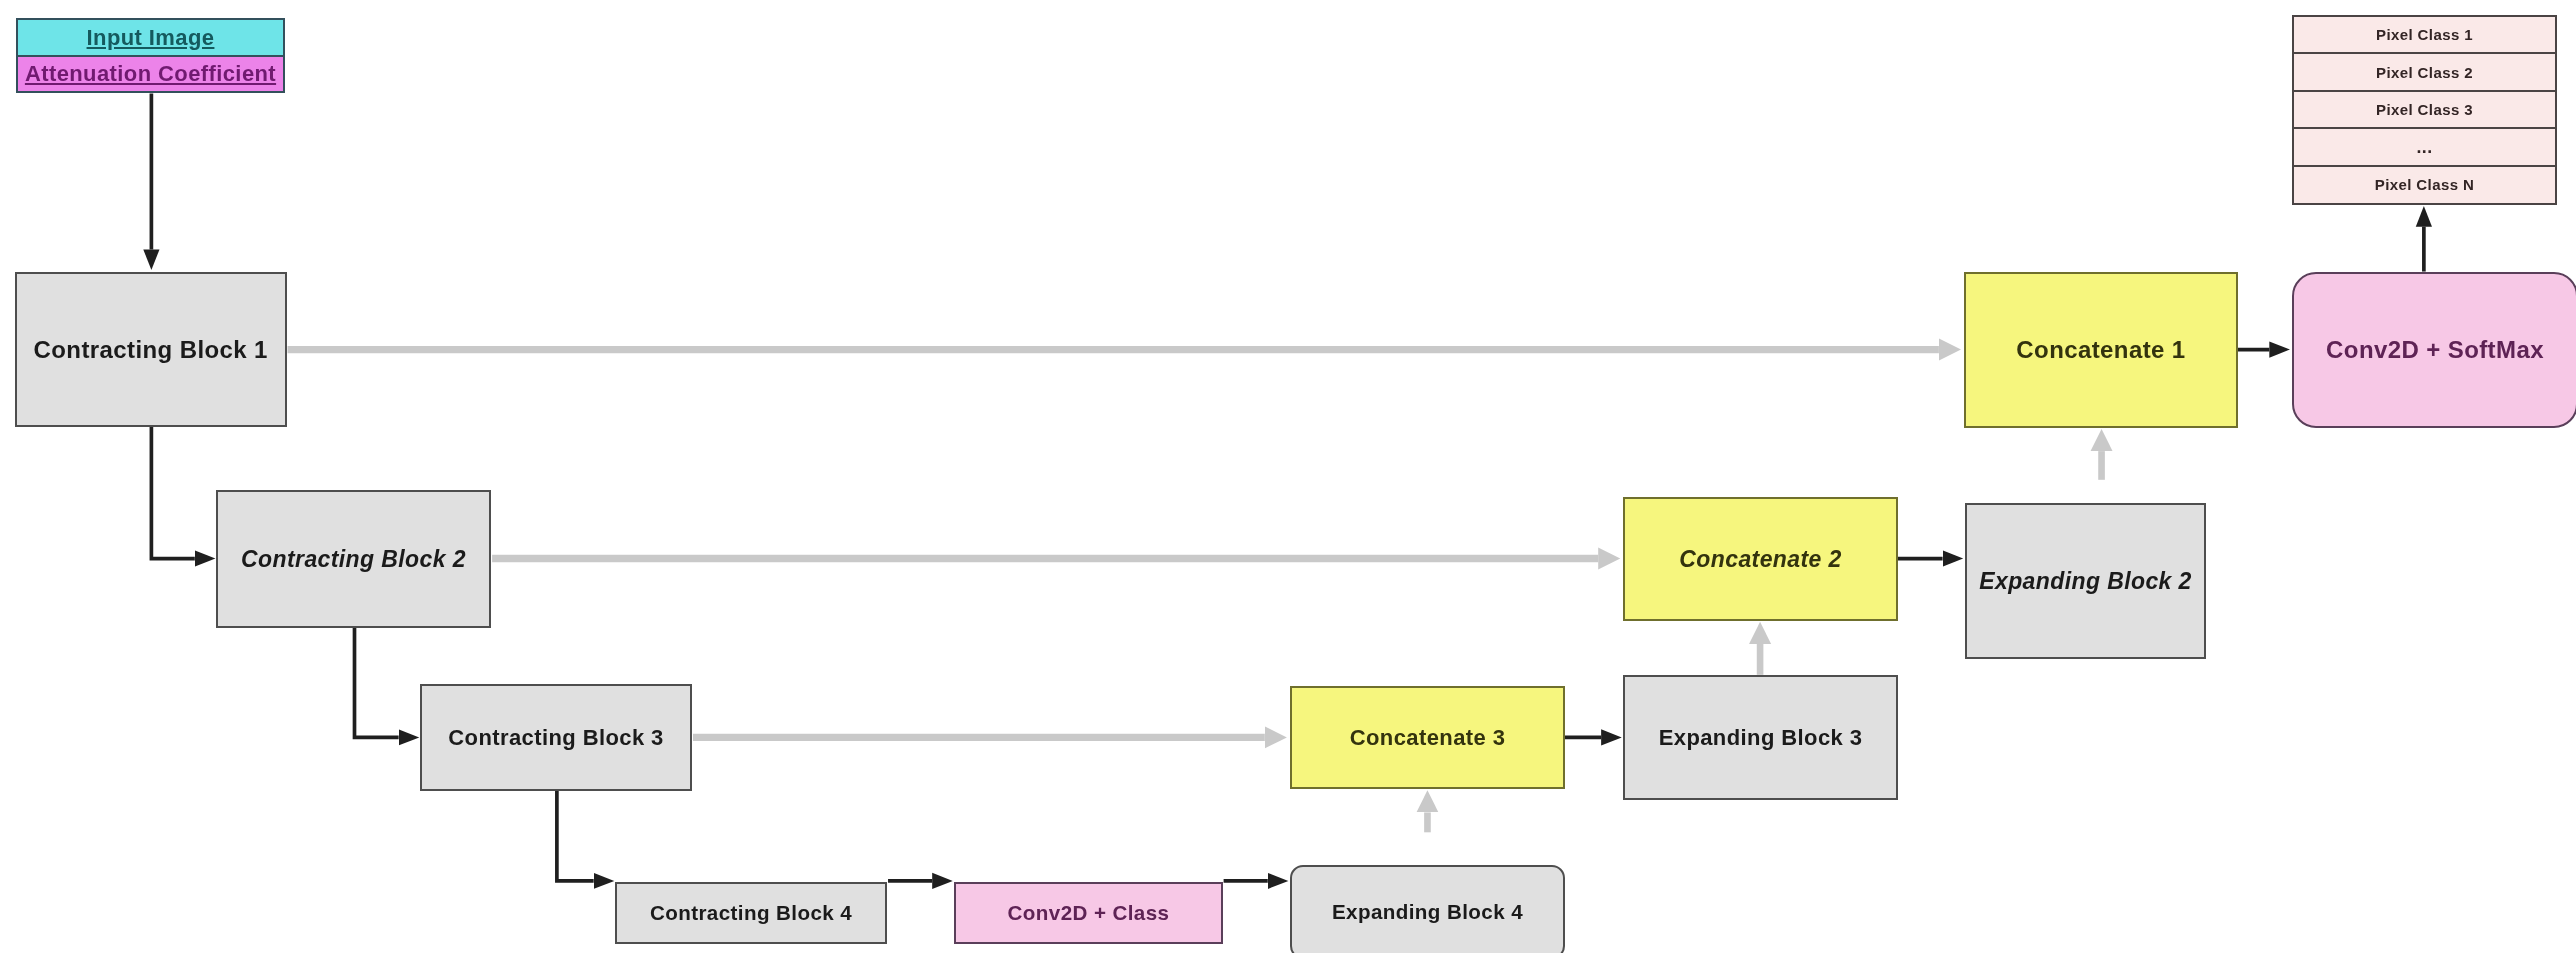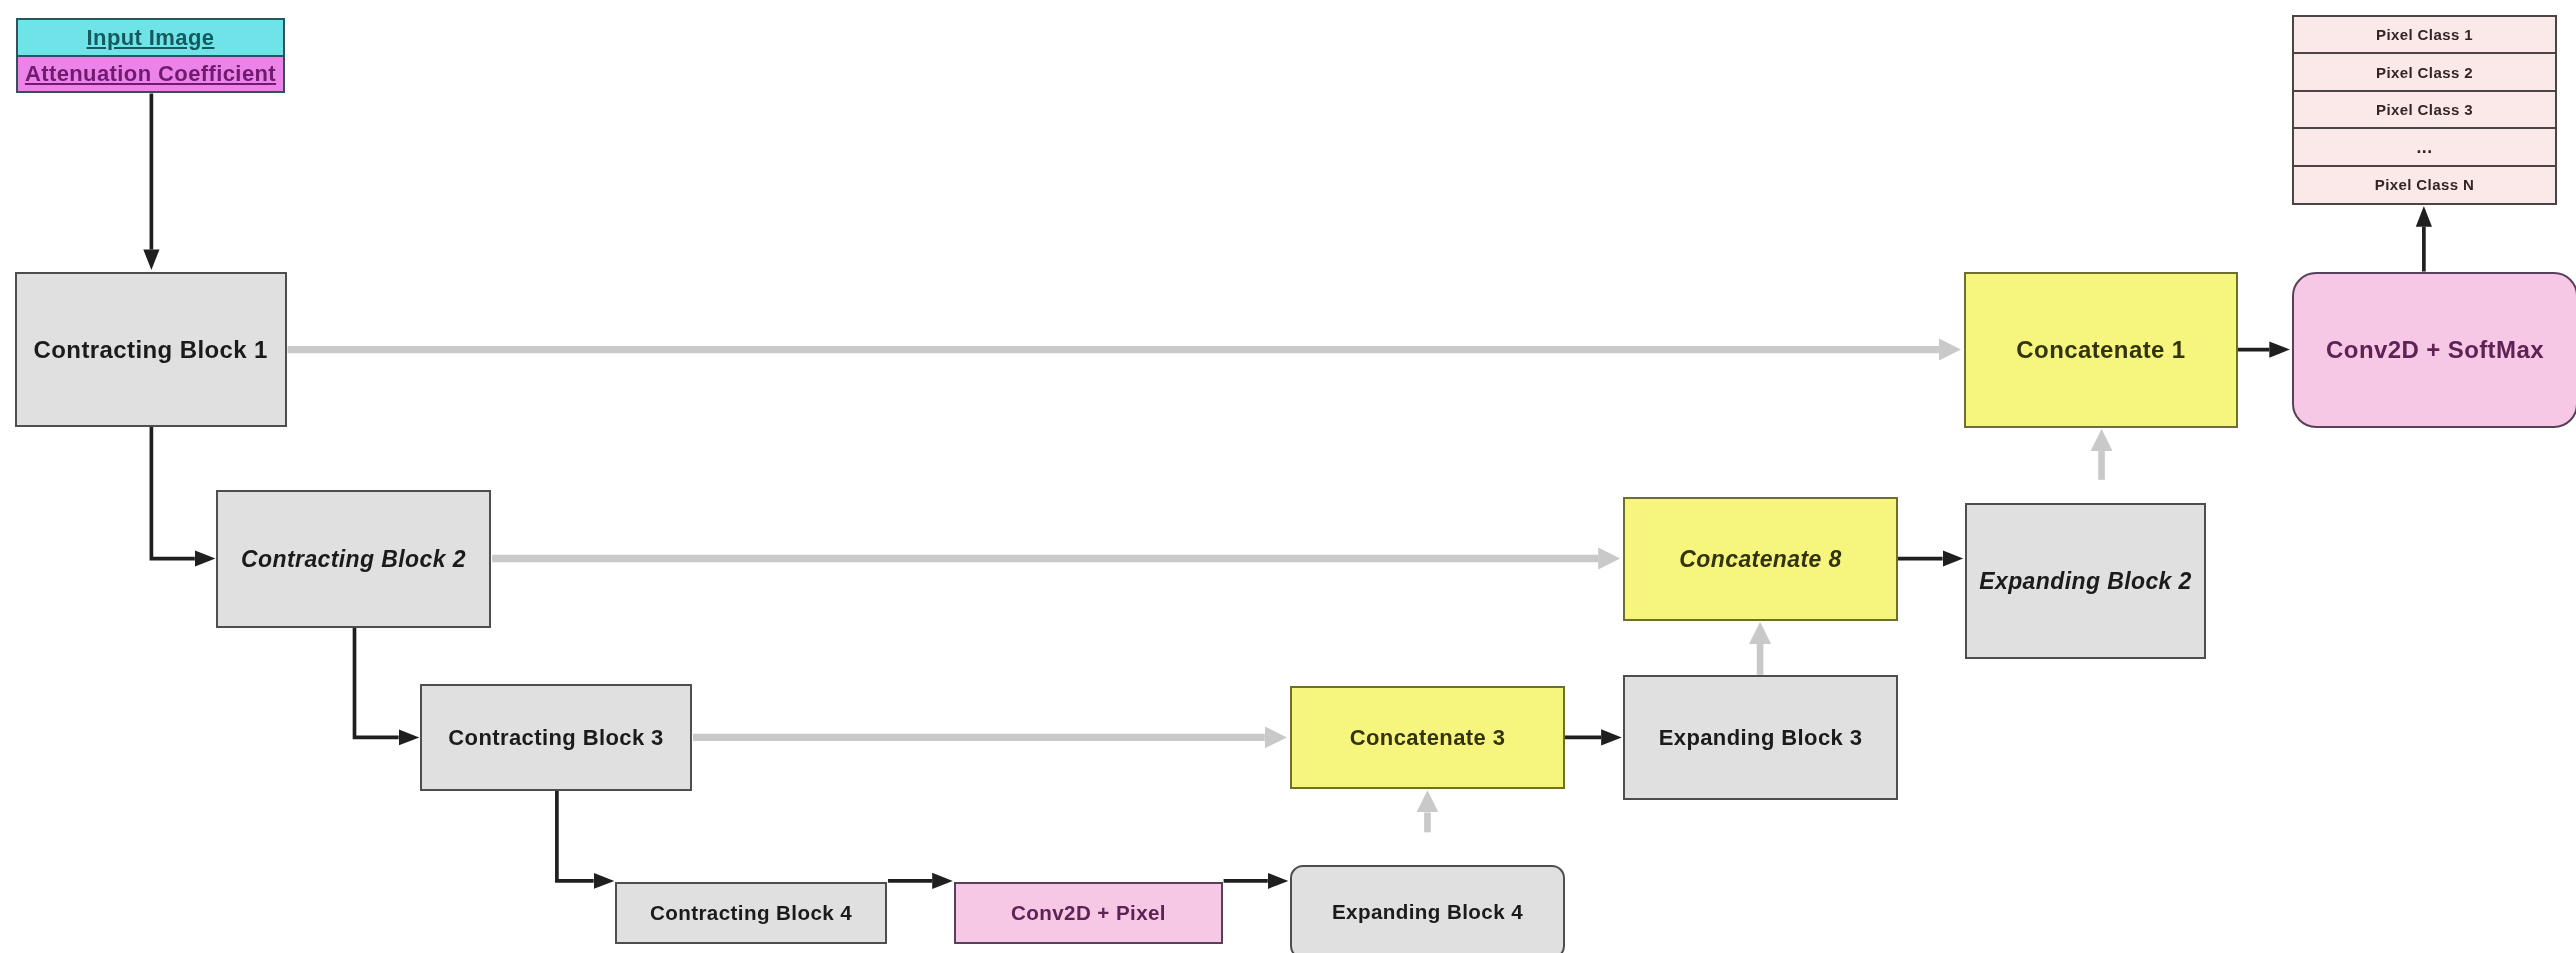--- a/index.html
+++ b/index.html
@@ -130,29 +130,29 @@
   </div>
 
   <div class="node gray fs1" style="left:14.7px;top:272px;width:272px;height:155px;">Contracting Block 1</div>
 
   <div class="node gray fs2" style="left:216px;top:490px;width:275px;height:138px;">Contracting Block 2</div>
 
   <div class="node gray fs3" style="left:420px;top:684px;width:272px;height:107px;">Contracting Block 3</div>
 
   <div class="node gray fs4" style="left:615px;top:850px;width:272px;height:62px;">Contracting Block 4</div>
 
-  <div class="node pink fs4" style="left:954px;top:850px;width:269px;height:62px;">Conv2D + Pixel</div>
+  <div class="node pink fs4" style="left:954px;top:850px;width:269px;height:62px;">Conv2D + Class</div>
 
   <div class="node gray fs4" style="left:1290px;top:833px;width:275px;height:94px;border-radius:13px;">Expanding Block 4</div>
 
   <div class="node yellow fs3" style="left:1290px;top:686px;width:275px;height:103px;">Concatenate 3</div>
 
   <div class="node gray fs3" style="left:1623px;top:675px;width:275px;height:125px;">Expanding Block 3</div>
 
-  <div class="node yellow fs2" style="left:1623px;top:497px;width:275px;height:124px;">Concatenate 8</div>
+  <div class="node yellow fs2" style="left:1623px;top:497px;width:275px;height:124px;">Concatenate 2</div>
 
   <div class="node gray fs2" style="left:1965px;top:503px;width:241px;height:156px;">Expanding Block 2</div>
 
   <div class="node yellow fs1" style="left:1964px;top:272px;width:274px;height:156px;">Concatenate 1</div>
 
   <div class="node pink fs1" style="left:2292px;top:272px;width:286px;height:156px;border-radius:24px;">Conv2D + SoftMax</div>
 
   <div id="pixel-stack">
     <div class="px-row">Pixel Class 1</div>
     <div class="px-row">Pixel Class 2</div>

